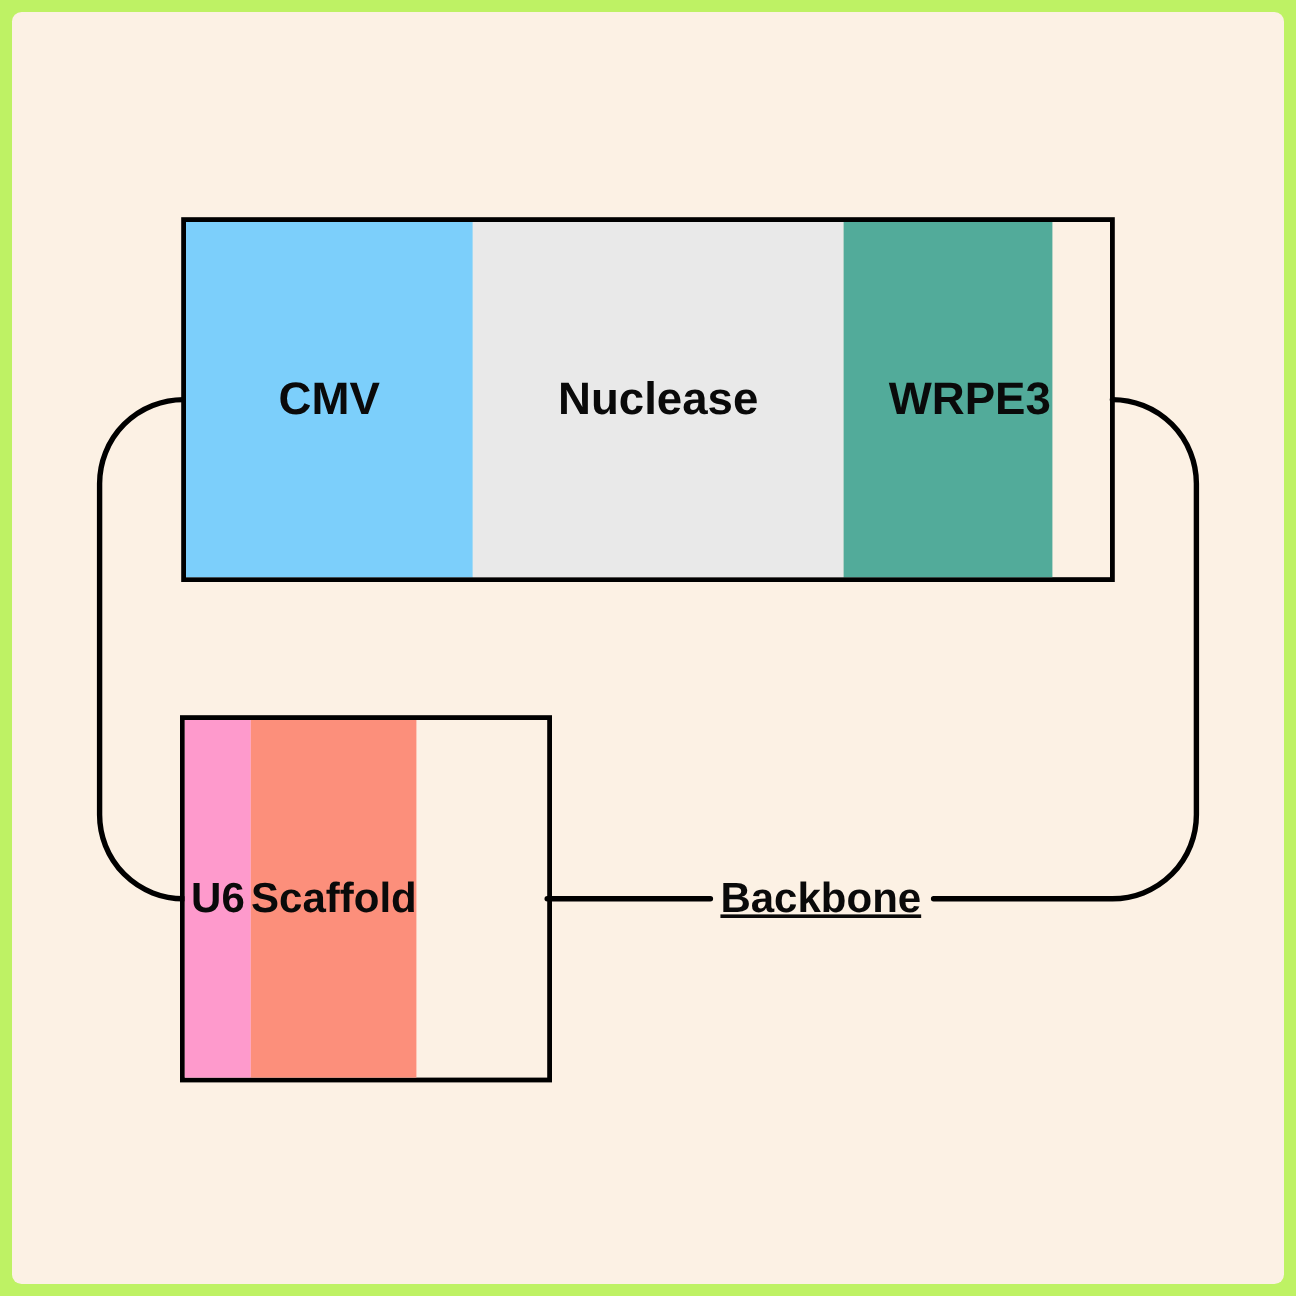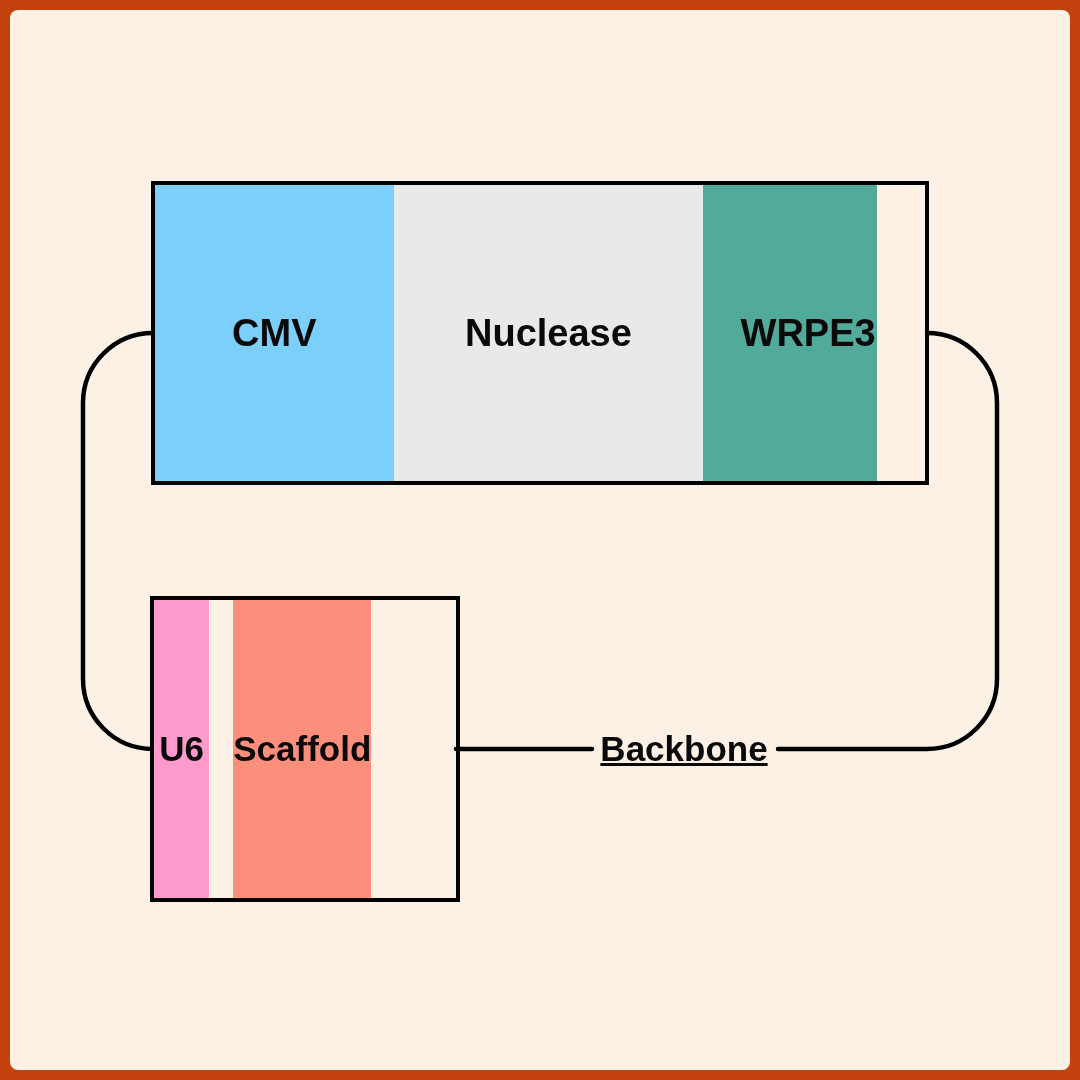--- a/index.html
+++ b/index.html
@@ -4,21 +4,21 @@
 <style>
   html, body {
     margin: 0;
     padding: 0;
     background: #FEF8F1;
   }
   .canvas {
     position: relative;
     width: 1080px;
     height: 1080px;
-    background: #c2410c;
+    background: #bef264;
     font-family: "Liberation Sans", sans-serif;
     overflow: hidden;
   }
   .inner-bg {
     position: absolute;
     left: 10px;
     top: 10px;
     right: 10px;
     bottom: 10px;
     border-radius: 8px;
@@ -71,21 +71,21 @@
     line-height: 1.12;
   }
   .bar-top .seg-label { font-size: 38px; }
   .bar-bottom .seg-label { font-size: 35px; }
   .t-seg-0 { width: 31.0%; }
   .t-seg-1 { width: 40.2%; }
   .t-seg-2 { width: 17.9%; }
   .t-seg-3 { width: 10.9%; }
   .b-seg-0 { width: 18.3%; }
   .b-seg-1 { width: 36.0%; }
-  .b-seg-2 { width: 45.7%; margin-left: 24px; }
+  .b-seg-2 { width: 45.7%; }
   .backbone-label {
     position: absolute;
     left: 592px;
     top: 727px;
     width: 184px;
     text-align: center;
     font-size: 35px;
     line-height: 44px;
     font-weight: 700;
     color: #0A0A0A;

